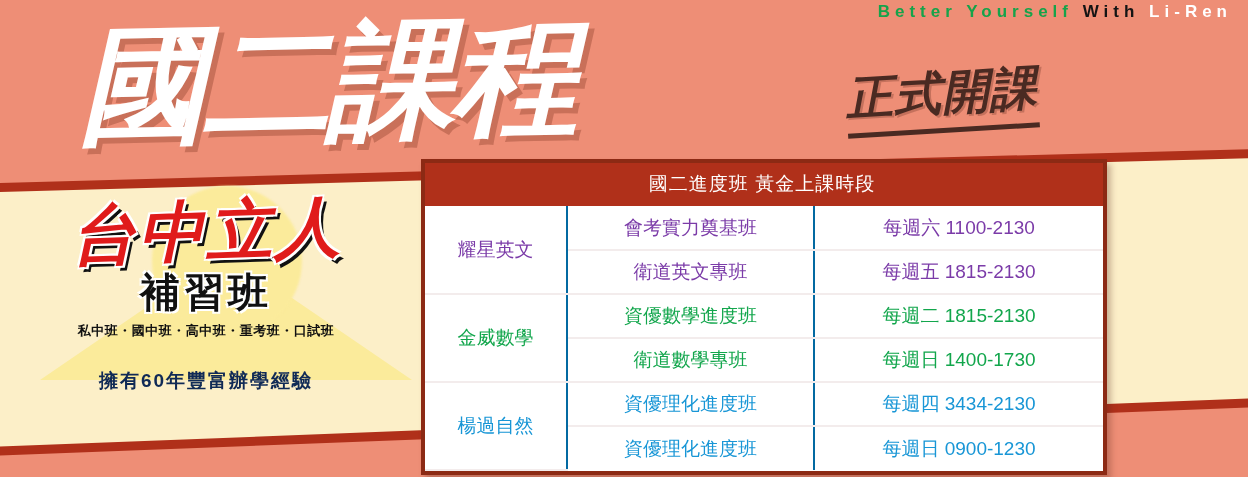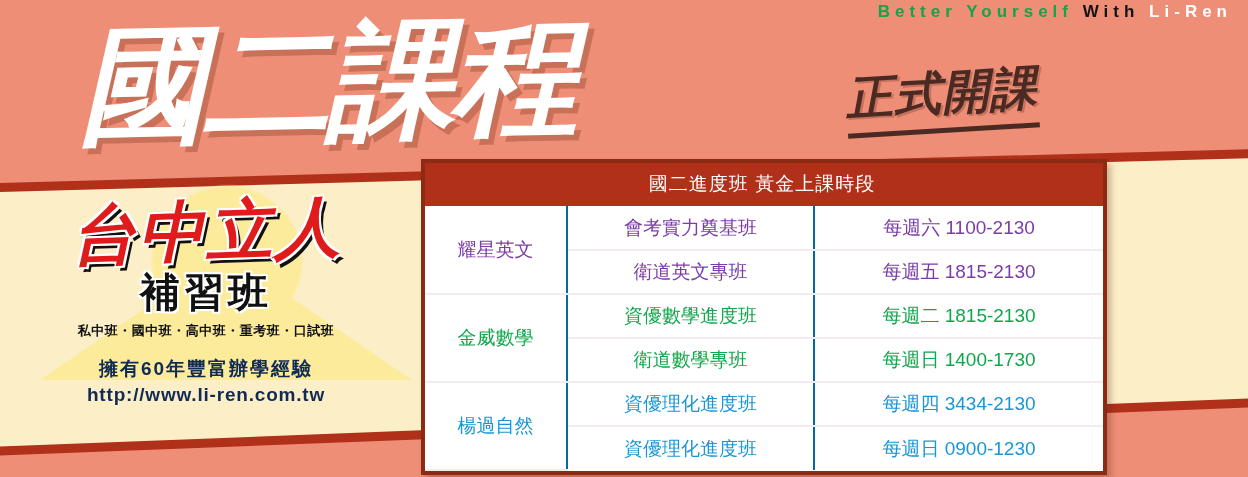--- a/index.html
+++ b/index.html
@@ -169,21 +169,21 @@
   }
   .logo-tags {
     margin-top:2px;
     font-size:13px;
     font-weight:bold;
     color:#111111;
     letter-spacing:0.5px;
     white-space:nowrap;
   }
   .logo-exp {
-    margin-top:16px;
+    margin-top:28px;
     font-size:19px;
     font-weight:bold;
     color:#102A56;
     letter-spacing:2px;
     white-space:nowrap;
   }
   .logo-url {
     margin-top:2px;
     font-size:19px;
     font-weight:bold;
@@ -264,21 +264,20 @@
   </div>
 
   <div class="headline">國二課程</div>
   <div class="subhead">正式開課</div>
 
   <div class="logo-block">
     <div class="logo-main">台中立人</div>
     <div class="logo-sub">補習班</div>
     <div class="logo-tags">私中班・國中班・高中班・重考班・口試班</div>
     <div class="logo-exp">擁有60年豐富辦學經驗</div>
-    <div class="logo-url">http://www.li-ren.com.tw</div>
   </div>
 
   <div class="schedule">
     <div class="sched-header">國二進度班 黃金上課時段</div>
     <table class="sched-table">
       <tbody id="sched-body">
           <tr>
             <td class="subject-cell c-purple" rowspan="2">耀星英文</td>
             <td class="course-cell c-purple">會考實力奠基班</td>
             <td class="time-cell last-col c-purple">每週六 1100-2130</td>

